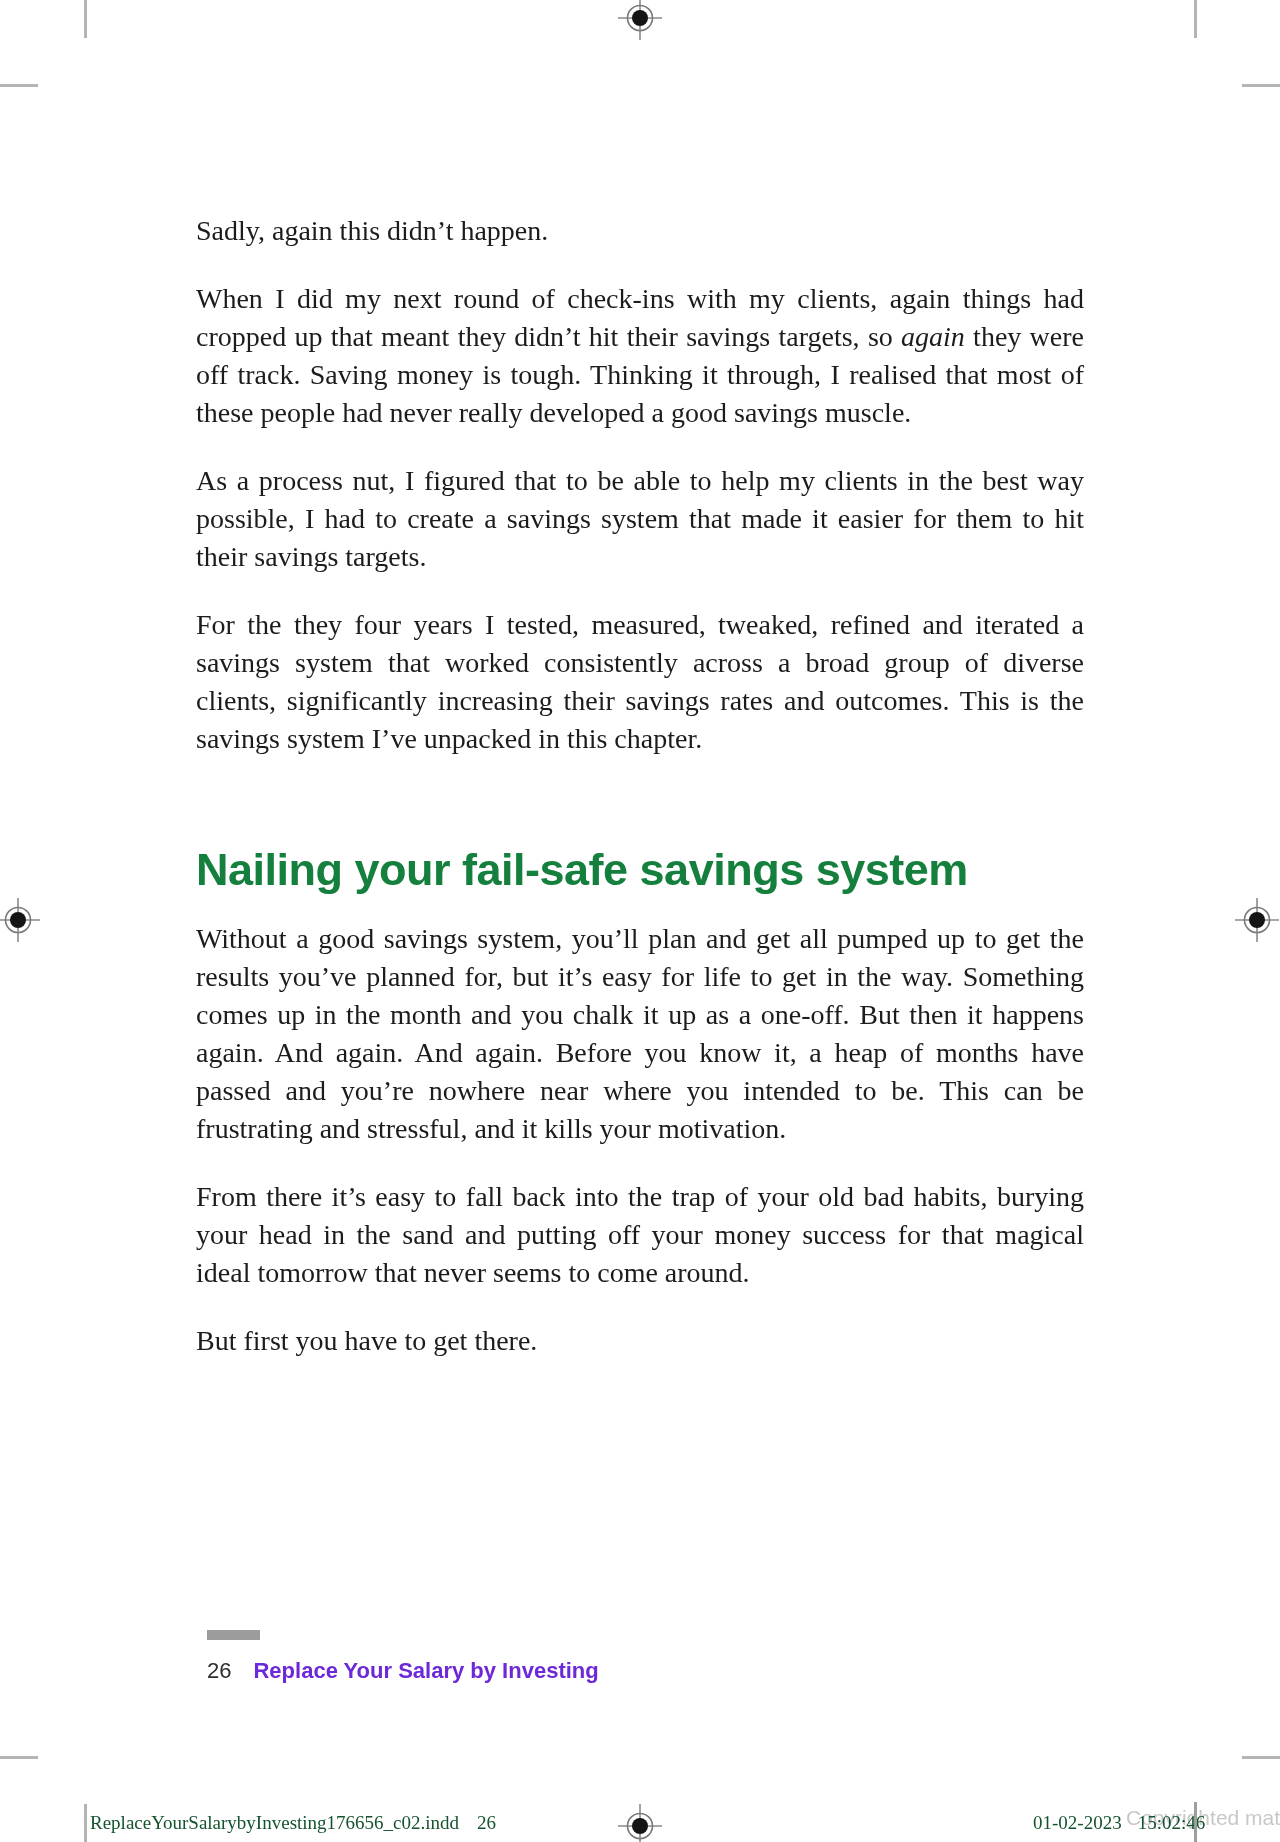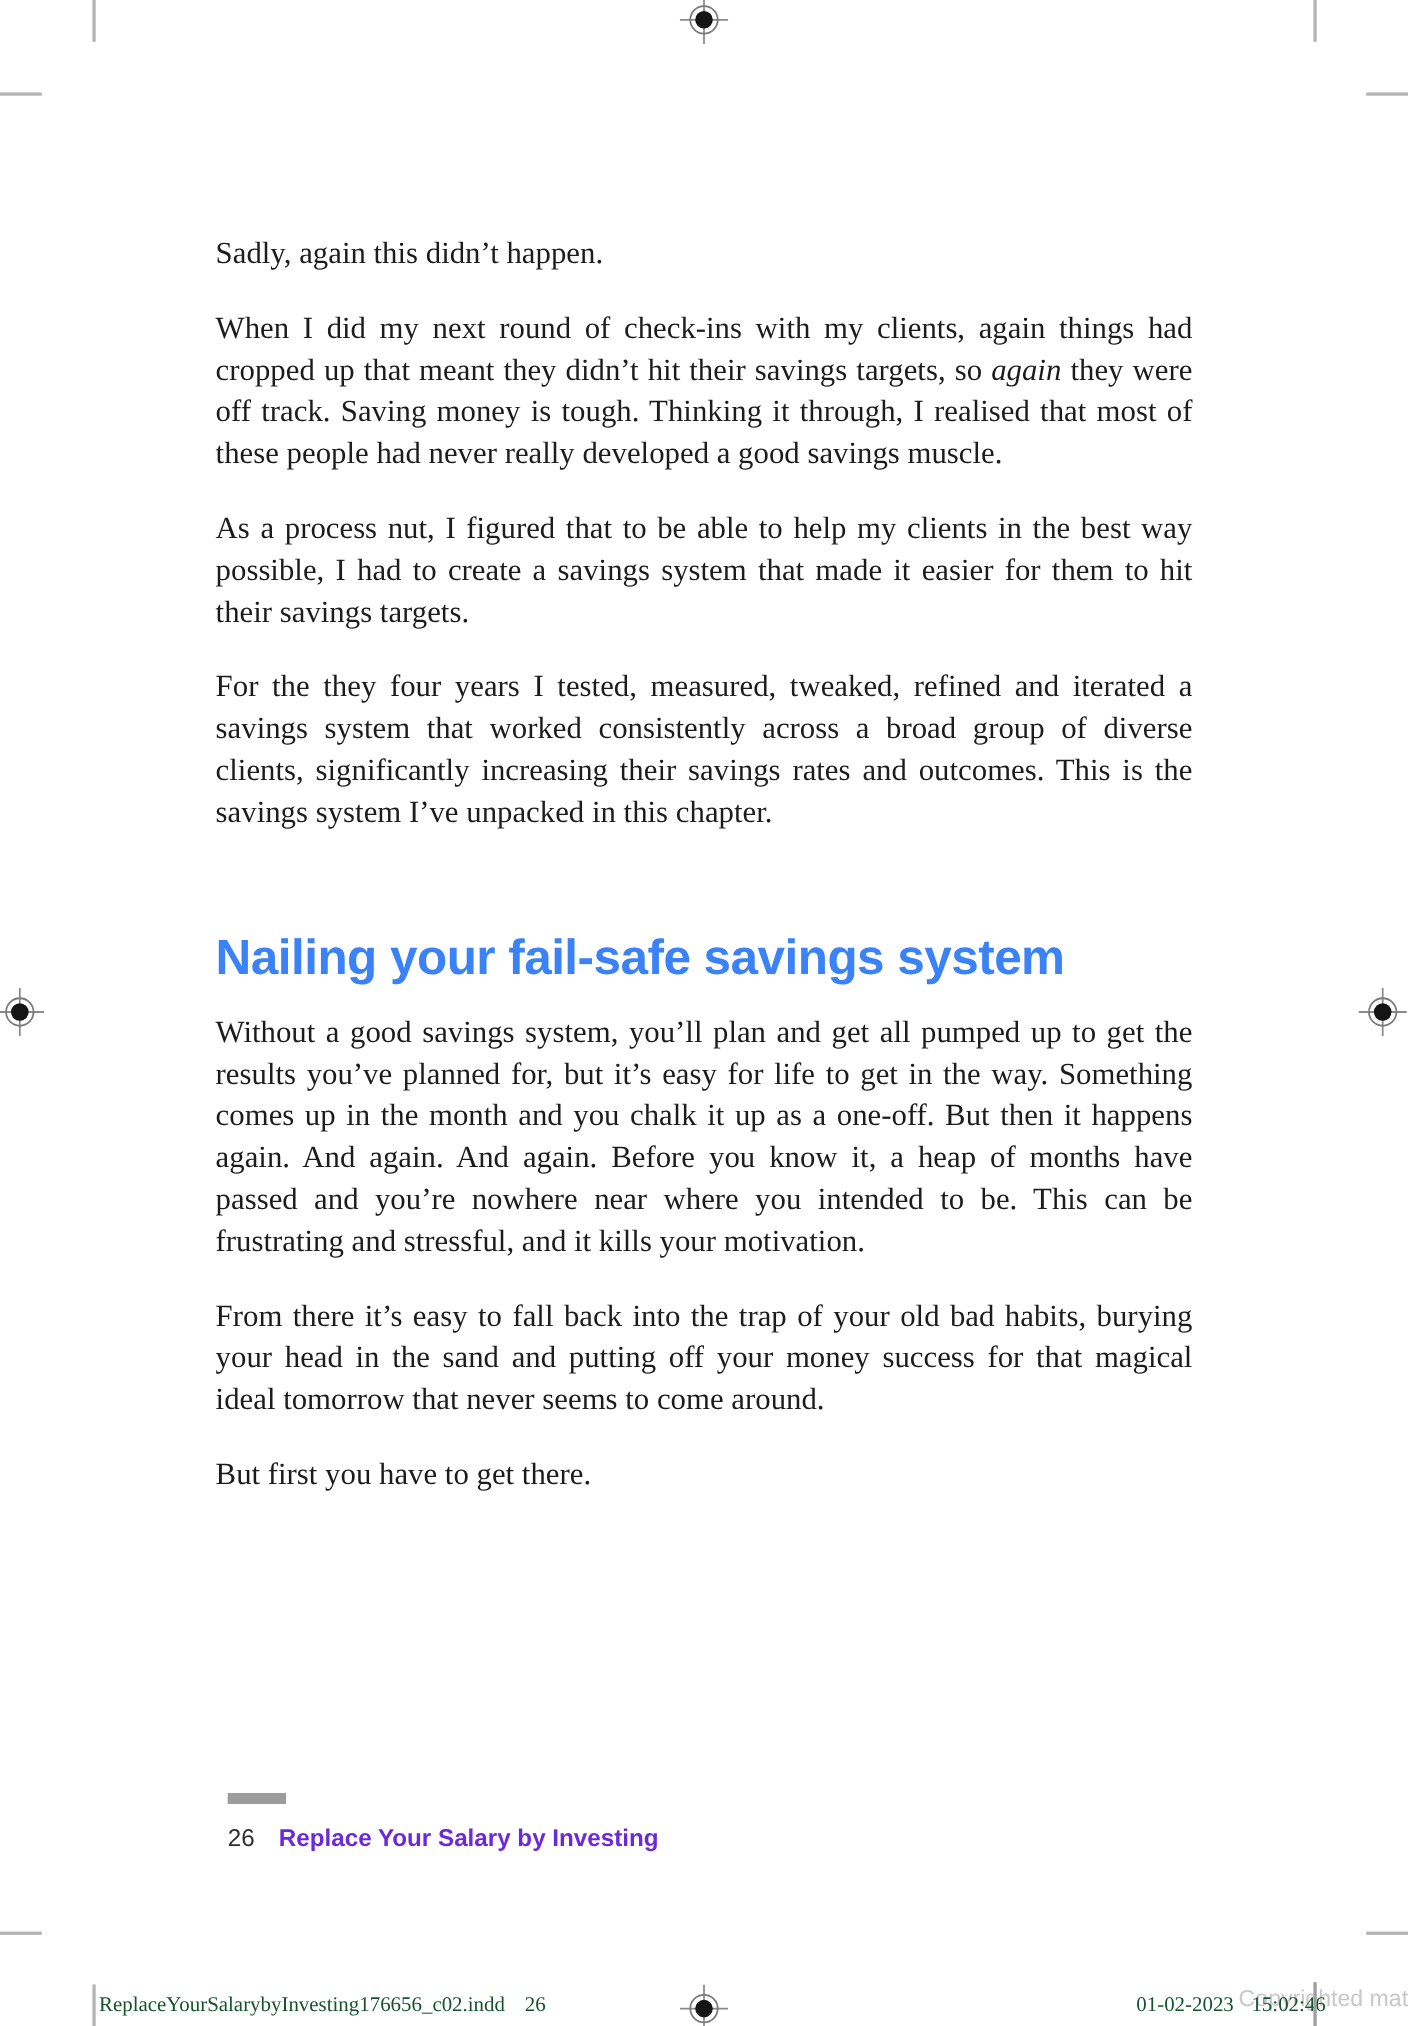--- a/index.html
+++ b/index.html
@@ -33,21 +33,21 @@
   #article p:last-child { margin-bottom: 0; }
   #article em { }
 
   #article h2 {
     margin: 86px 0 24px 0;
     font-family: "Liberation Sans", sans-serif;
     font-weight: bold;
     font-size: 45px;
     line-height: 52px;
     letter-spacing: -0.5px;
-    color: #3b82f6;
+    color: #15803d;
     text-align: left;
   }
 
   
   #footer-bar {
     position: absolute;
     left: 207px; top: 1630px;
     width: 53px; height: 10px;
     background: #9c9c9c;
   }

